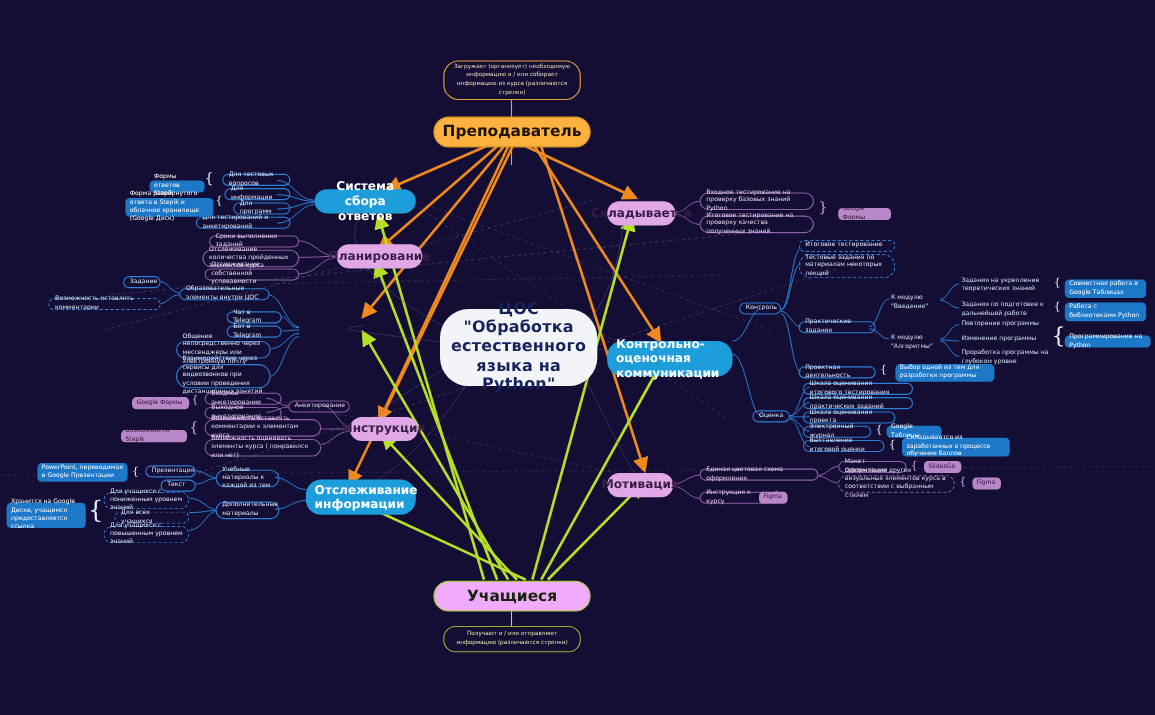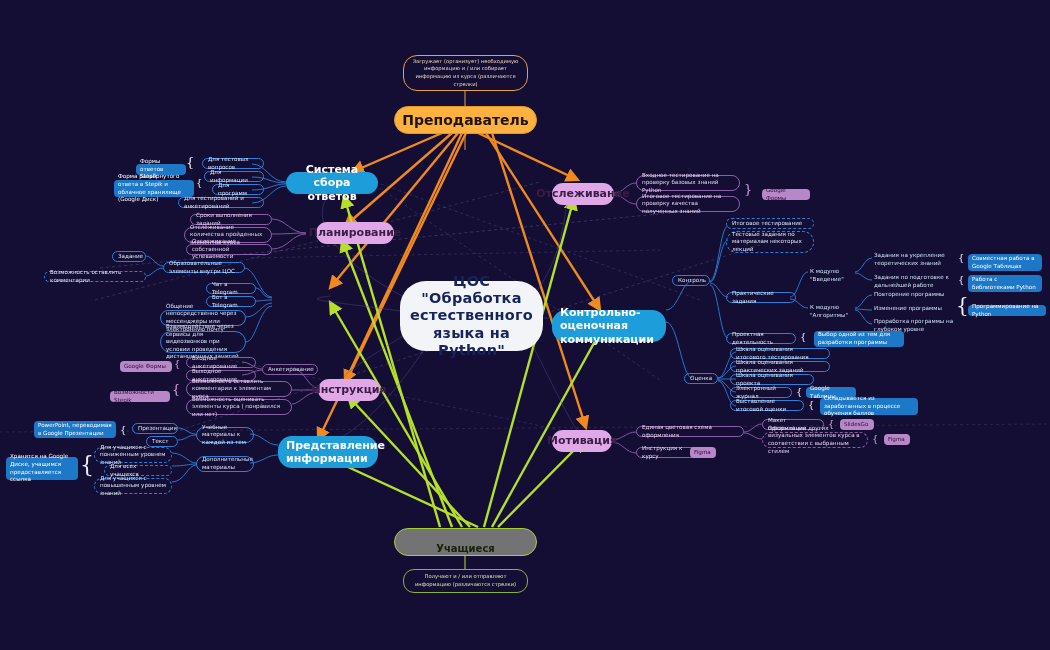--- a/index.html
+++ b/index.html
@@ -19,22 +19,22 @@
   .hub {
     background:#f2f4f8; color:#17235c; font-weight:bold; font-size:14.5px;
     border-radius:26px; padding:8px 10px; letter-spacing:.2px;
   }
   
   .pill-orange {
     background:#ffb13f; color:#1d1404; font-weight:bold; font-size:14px;
     border-radius:16px; border:1px solid #e09a28;
   }
   .pill-green {
-    background:#737373; color:#17220a; font-weight:bold; font-size:10px;
-    border-radius:16px; border:1px solid #aacb3a;align-items:flex-end;
+    background:#f0abfc; color:#17220a; font-weight:bold; font-size:14px;
+    border-radius:16px; border:1px solid #aacb3a;
   }
   
   .cat {
     border-radius:14px; font-weight:bold; font-size:11px; color:#ffffff;
     padding:5px 8px;
   }
   .cat.blue { background:#1e9ddb;justify-content:flex-end; }
   .cat.pink { background:#e0a8e6; color:#3a1d46; }
 
   
@@ -197,35 +197,35 @@
   </div>
 
   <div class="node hub" style="left:400px; top:281px; width:143px; height:70px;">
     <span>ЦОС "Обработка естественного языка на Python"</span>
   </div>
 
   <div class="node cat blue" style="left:286px; top:172px; width:92px; height:22px;">
     <span>Система сбора ответов</span>
   </div>
 
-  <div class="node cat pink" style="left:316px; top:222px; width:78px; height:22px;justify-content:center;">
+  <div class="node cat pink" style="left:306px; top:222px; width:78px; height:22px;justify-content:center;">
     <span>Планирование</span>
   </div>
 
 
   <div class="node cat pink" style="left:318px; top:379px; width:62px; height:22px;">
     <span>Инструкция</span>
   </div>
 
   <div class="node cat blue" style="left:278px; top:436px; width:100px; height:32px; justify-content:flex-start;">
-    <span style="text-align:left;">Представление информации</span>
+    <span style="text-align:left;">Отслеживание информации</span>
   </div>
 
   <div class="node cat pink" style="left:552px; top:183px; width:62px; height:22px;">
-    <span>Отслеживание</span>
+    <span>Складывается</span>
   </div>
 
   <div class="node cat blue" style="left:552px; top:310px; width:114px; height:32px; justify-content:flex-start;">
     <span style="text-align:left;">Контрольно-оценочная коммуникации</span>
   </div>
 
   <div class="node cat pink" style="left:552px; top:430px; width:60px; height:22px;">
     <span>Мотивация</span>
   </div>
 

